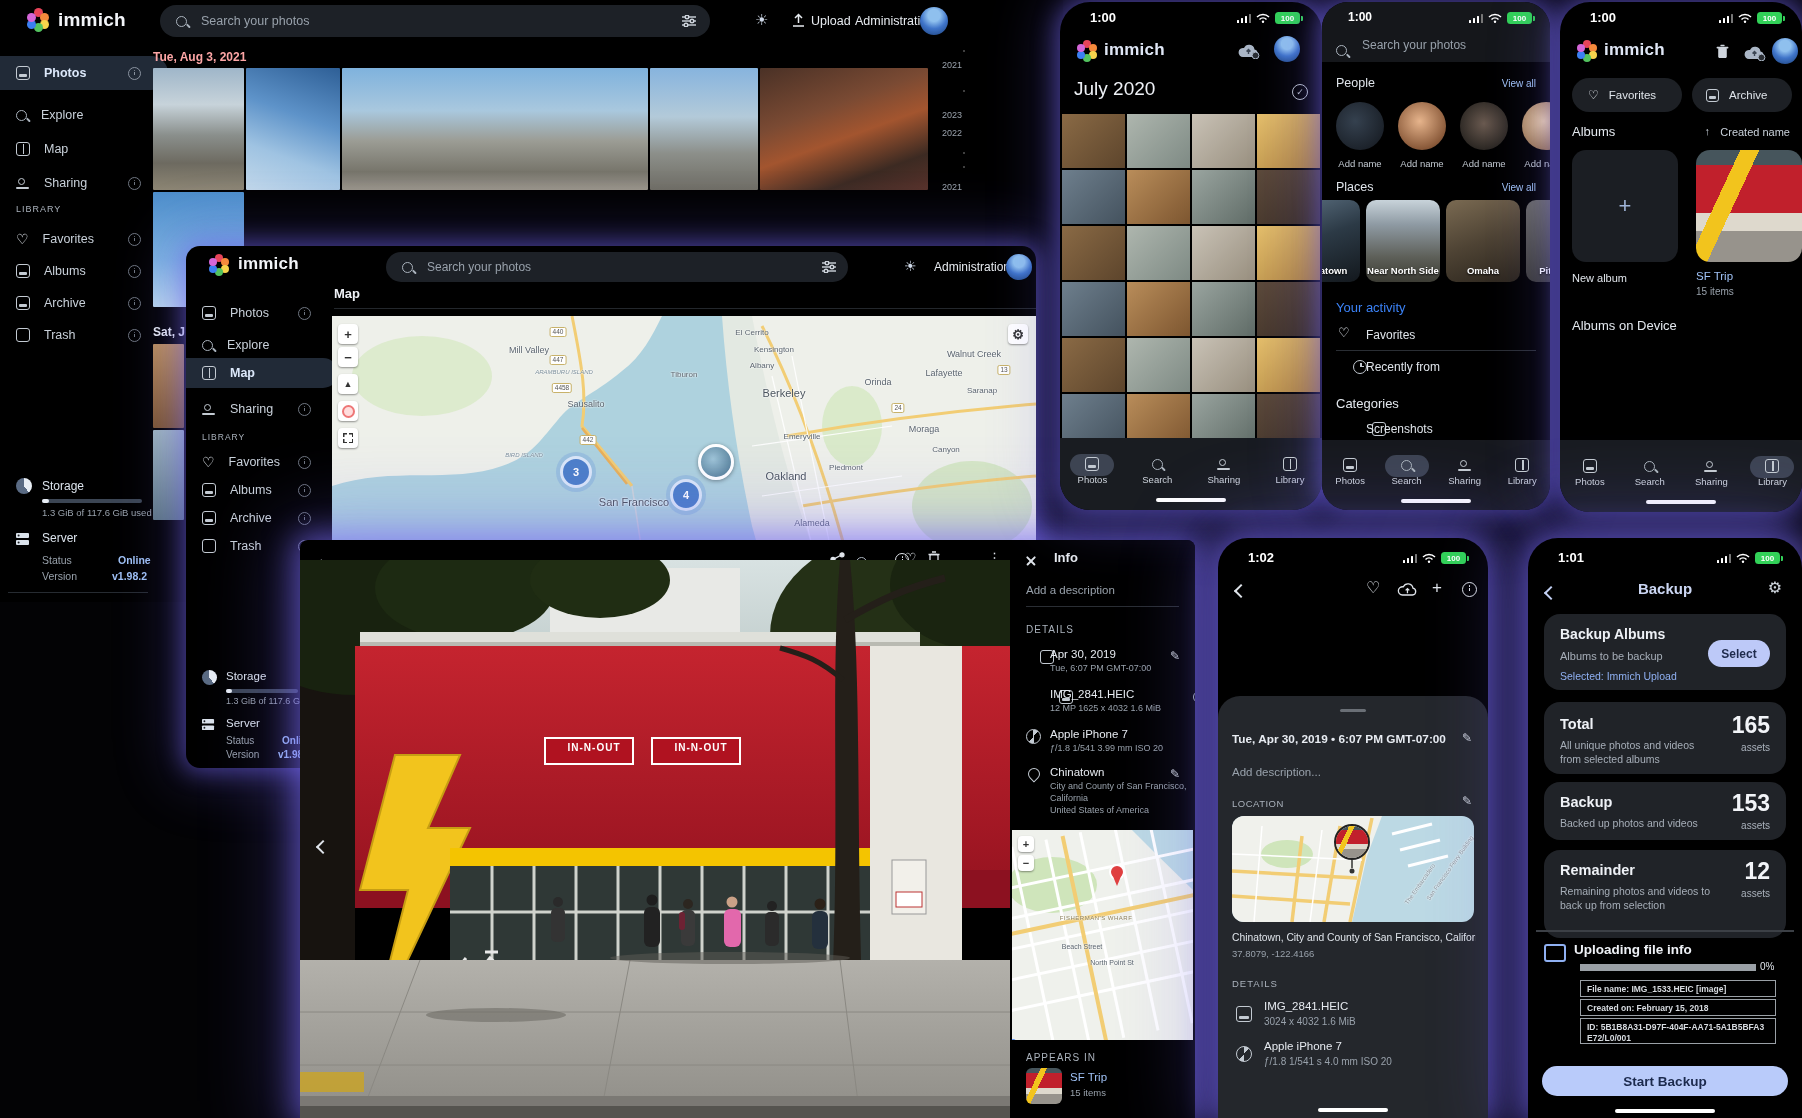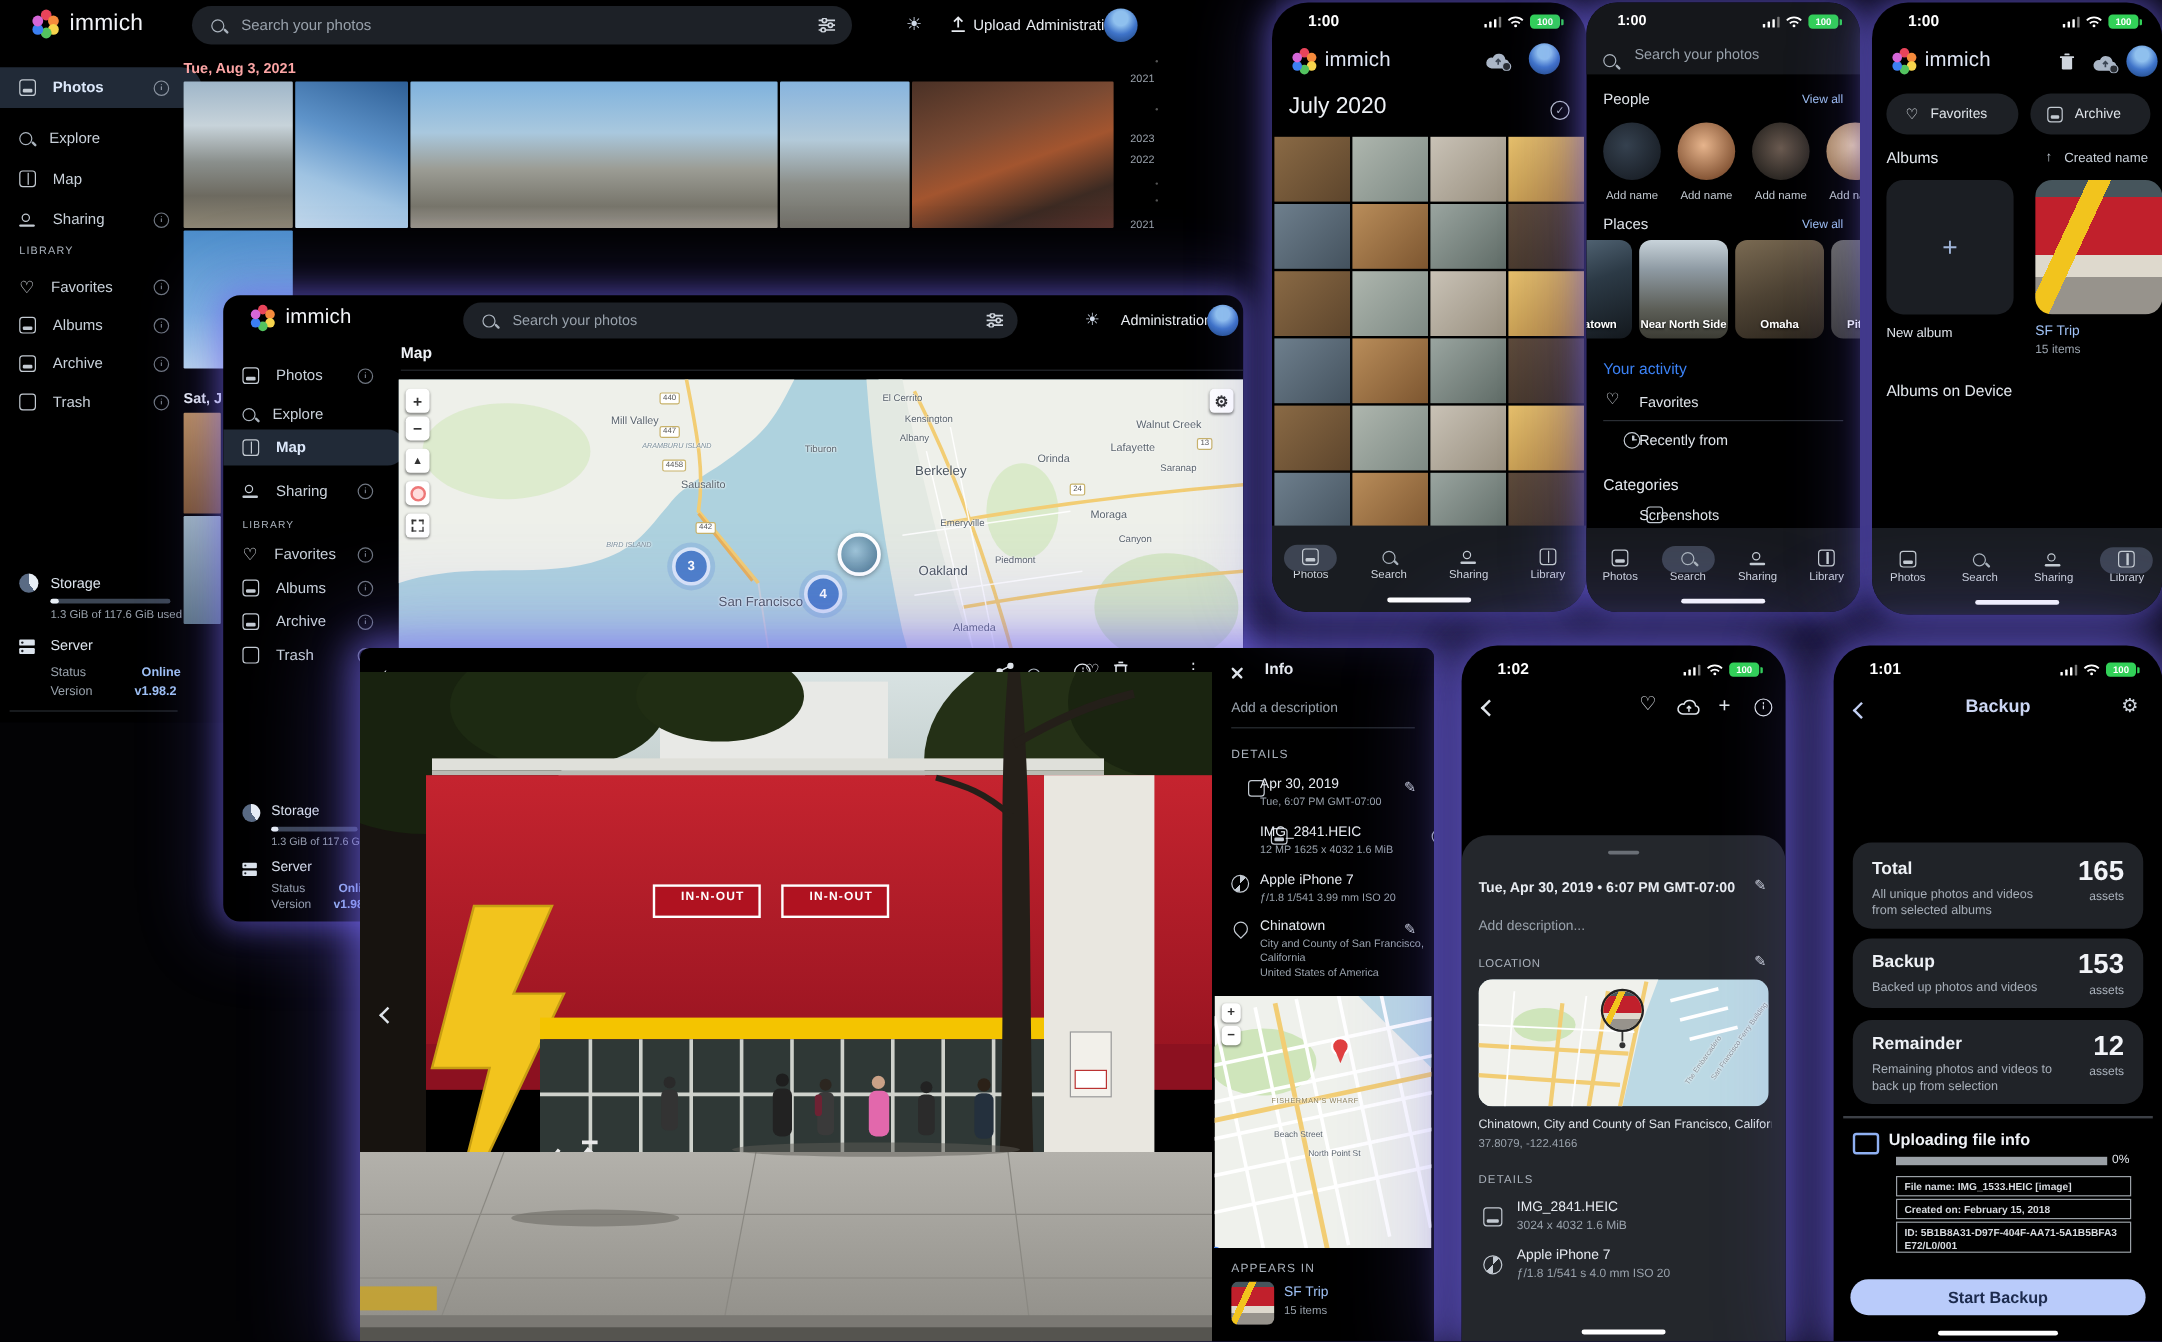--- a/index.html
+++ b/index.html
@@ -9,21 +9,21 @@
   .glow{box-shadow:0 0 22px 4px rgba(113,99,238,.5),0 0 58px 14px rgba(113,99,238,.25)}
   .glow2{box-shadow:0 0 30px 6px rgba(120,105,245,.6),0 0 80px 20px rgba(113,99,238,.3)}
 
   
   .t-dim{color:#98a1ab}.t-blue{color:#9fc1f5}.t-head{color:#aab2bc;font-size:10px;letter-spacing:1px}
   .bold{font-weight:bold}.nowrap{white-space:nowrap;overflow:hidden}
 
   
   .flower{position:relative;display:inline-block}
   .flower i{position:absolute;border-radius:50%}
-  .wordmark{font-weight:normal;letter-spacing:.2px}
+  .wordmark{font-weight:bold;letter-spacing:.2px}
 
   
   .mag{display:inline-block;width:9px;height:9px;border:1.6px solid #aab3bd;border-radius:50%;position:relative}
   .mag::after{content:"";position:absolute;width:5px;height:1.6px;background:#aab3bd;transform:rotate(45deg);right:-4.5px;bottom:-1.5px;border-radius:1px}
   .cinfo{display:inline-block;border-radius:50%;border:1px solid currentColor;position:relative;width:11px;height:11px}
   .cinfo::before{content:"";position:absolute;left:50%;top:2.2px;width:1.4px;height:1.4px;margin-left:-.7px;background:currentColor;border-radius:50%}
   .cinfo::after{content:"";position:absolute;left:50%;top:4.6px;width:1.4px;height:3.4px;margin-left:-.7px;background:currentColor}
   .sqic{display:inline-block;width:12px;height:12px;border:1.5px solid #c3cad2;border-radius:3px;position:relative}
   .sqic.fill::after{content:"";position:absolute;left:2px;right:2px;bottom:2px;height:3px;background:#c3cad2;border-radius:1px}
   .sqic.fold::after{content:"";position:absolute;left:50%;top:1px;bottom:1px;width:1.4px;background:#c3cad2}
@@ -973,34 +973,40 @@
           </g>
           <circle cx="7" cy="8.7" r="1.2" fill="#fff"></circle>
         </svg>
       <span class="batt">100</span>
     </div>
   </div>
   <span class="abs" style="left:18px;top:46px"><span class="chev" style="border-color:#c3d0f4"></span></span>
   <span class="abs bold" style="left:0;right:0;top:42px;text-align:center;font-size:15px;color:#cbd6f3">Backup</span>
   <span class="abs" style="right:20px;top:40px;font-size:16px;color:#cfd5dd">⚙</span>
 
+  <div class="bkcard" style="top:76px;height:76px">
+    <h3 style="top:12px;font-weight:bold">Backup Albums</h3>
+    <span class="abs" style="left:16px;top:36px;font-size:11px;color:#a6aeb8">Albums to be backup</span>
+    <span class="abs bold" style="left:164px;top:26px;width:62px;height:27px;border-radius:14px;background:#bdc9f8;color:#1f2b4d;font-size:12px;display:flex;align-items:center;justify-content:center">Select</span>
+    <span class="abs" style="left:16px;top:56px;font-size:10.5px;color:#8fb0f2">Selected: Immich Upload</span>
+  </div>
 
   <div class="bkcard" style="top:164px;height:72px">
     <h3 style="top:14px;font-weight:bold;font-size:14.5px">Total</h3>
     <span class="bkdesc" style="top:36px">All unique photos and videos from selected albums</span>
     <span class="bkval" style="top:10px">165</span>
     <span class="bkunit" style="top:40px">assets</span>
   </div>
   <div class="bkcard" style="top:244px;height:58px">
     <h3 style="top:12px;font-weight:bold;font-size:14.5px">Backup</h3>
     <span class="bkdesc" style="top:34px;width:170px">Backed up photos and videos</span>
     <span class="bkval" style="top:8px">153</span>
     <span class="bkunit" style="top:38px">assets</span>
   </div>
-  <div class="bkcard" style="top:312px;height:70px">
+  <div class="bkcard" style="top:312px;height:88px">
     <h3 style="top:12px;font-weight:bold;font-size:14.5px">Remainder</h3>
     <span class="bkdesc" style="top:34px;width:160px">Remaining photos and videos to back up from selection</span>
     <span class="bkval" style="top:8px">12</span>
     <span class="bkunit" style="top:38px">assets</span>
   </div>
 
   <div class="abs" style="left:8px;top:392px;width:258px;height:2px;background:#3c4046"></div>
   <span class="abs" style="left:16px;top:406px;width:18px;height:14px;border:2px solid #8fb0f2;border-radius:3px"></span>
   <span class="abs bold" style="left:46px;top:404px;font-size:13.5px;color:#eef1f6">Uploading file info</span>
   <div class="abs" style="left:52px;top:426px;width:176px;height:7px;background:#9aa0a6"></div>

